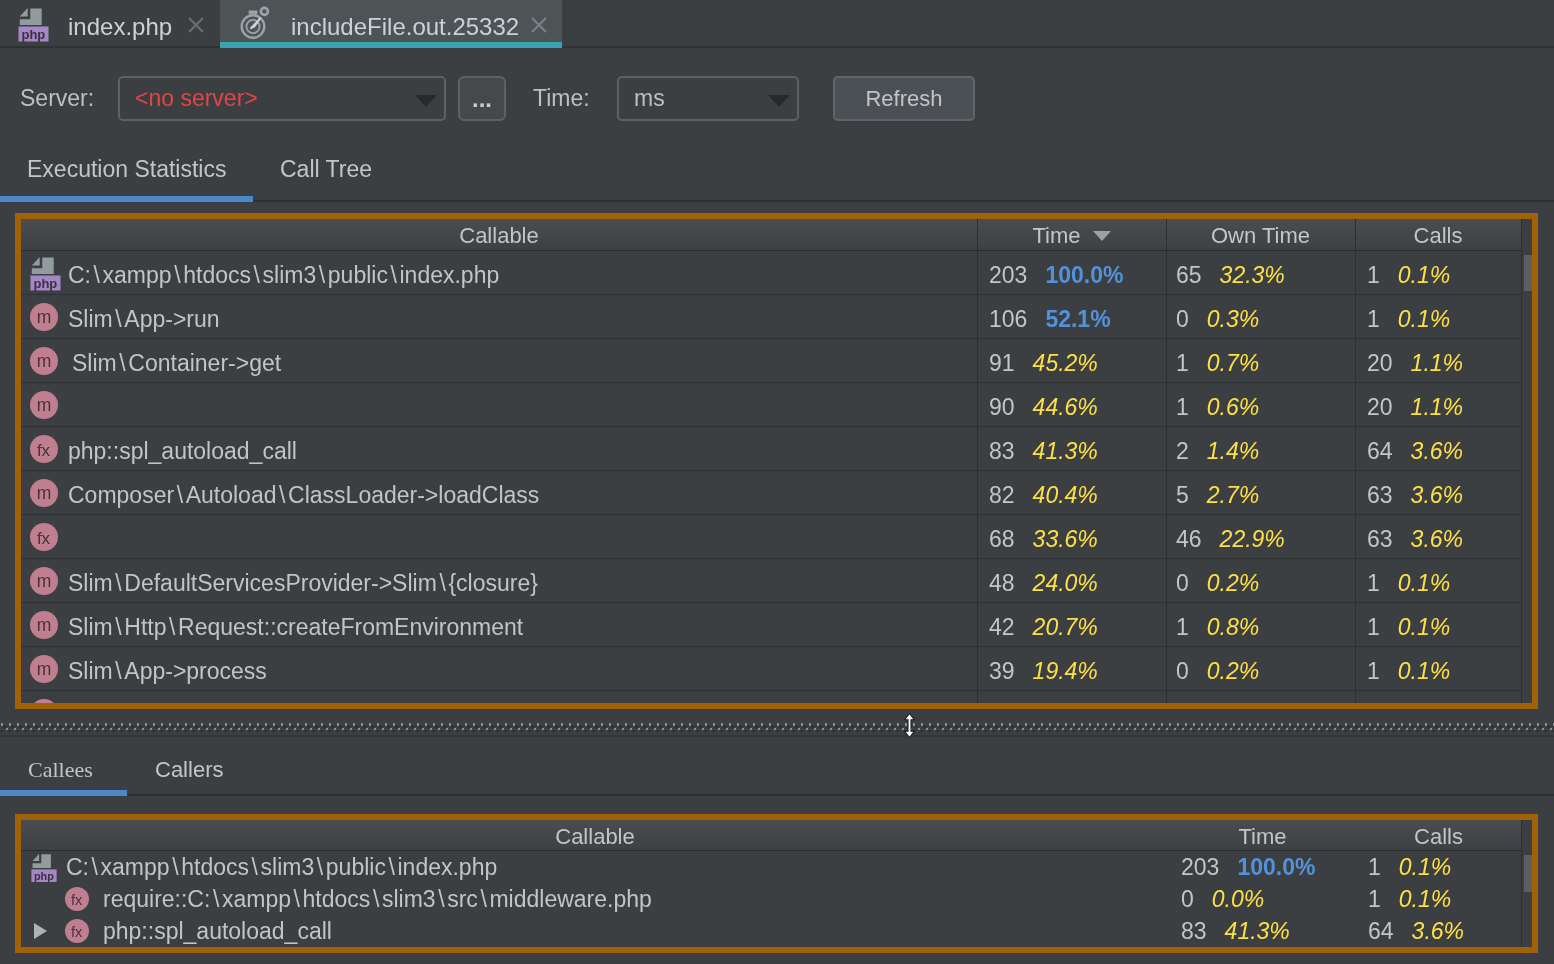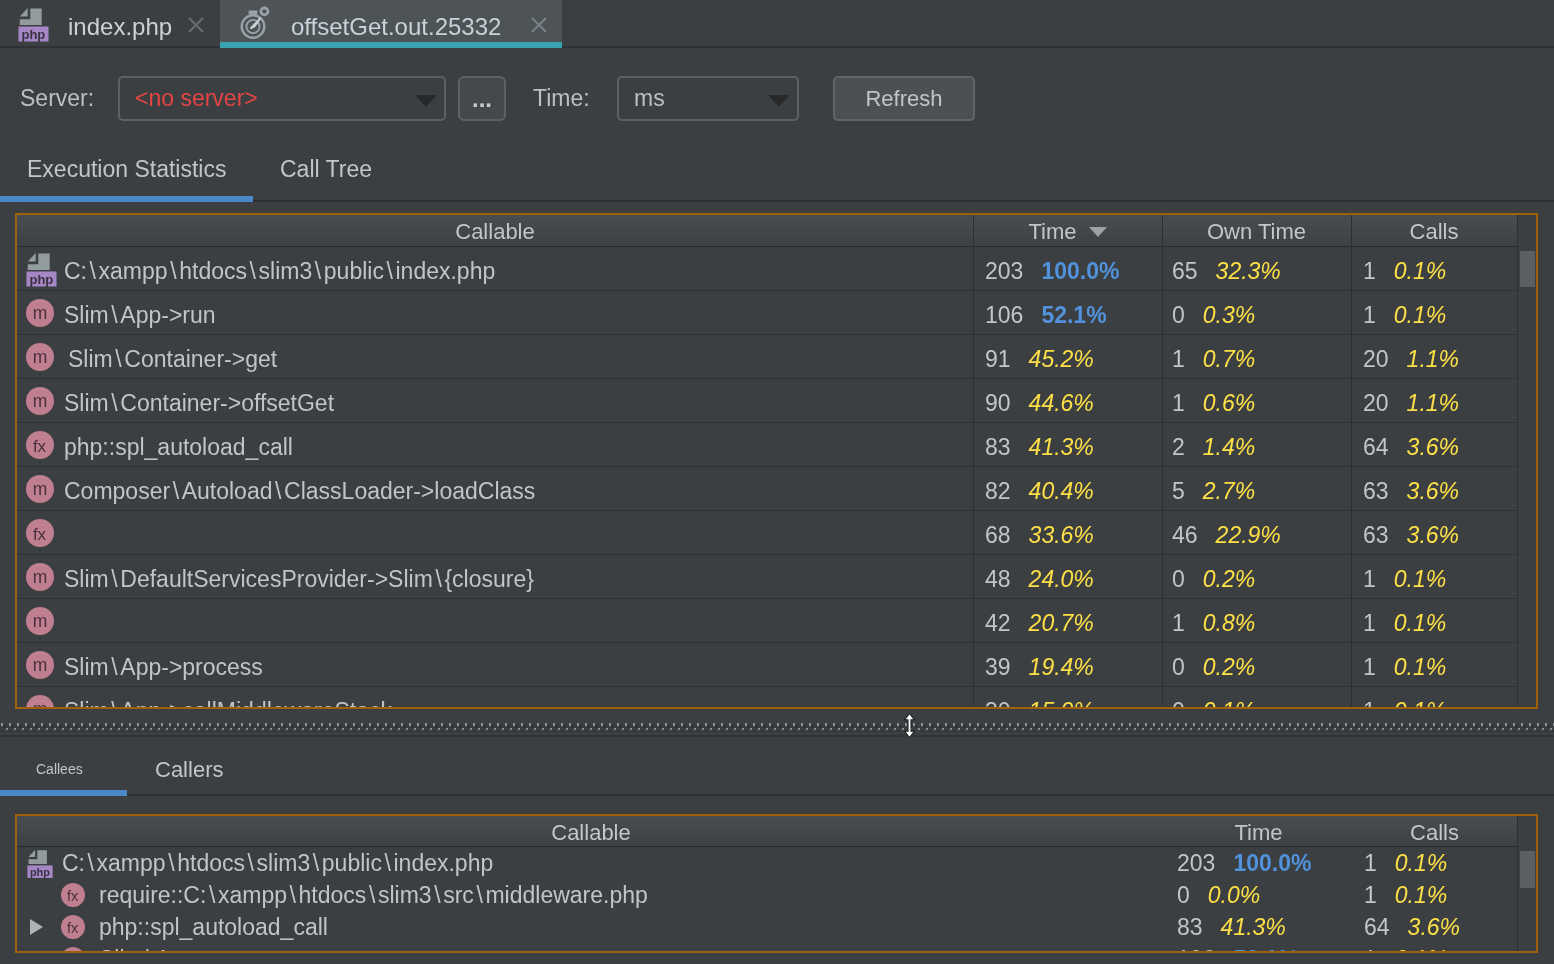--- a/index.html
+++ b/index.html
@@ -24,21 +24,21 @@
 #combo2{left:617px;top:76px;width:182px;}
 #refresh{left:833px;top:76px;width:142px;height:45px;background:#4b5054;border:2px solid #616569;border-radius:5px;box-sizing:border-box;
  color:#c2c4c6;font-size:22px;text-align:center;line-height:41px;}
 
 .vtab{font-size:23px;color:#c3c5c7;}
 #vline{left:0;top:200px;width:1554px;height:2px;background:#2d2f31;}
 #vblue{left:0;top:196px;width:253px;height:6px;background:#4a88c8;}
 #cline{left:0;top:794px;width:1554px;height:2px;background:#2d2f31;}
 #cblue{left:0;top:790px;width:127px;height:6px;background:#4a88c8;}
 
-.tbl{background:#3c3f41;border:2px solid #a16207;box-sizing:border-box;overflow:hidden;padding-left:20px;}
+.tbl{background:#3c3f41;border:6px solid #a16207;box-sizing:border-box;overflow:hidden;padding-left:20px;}
 #tbl1{left:15px;top:213px;width:1523px;height:496px;}
 #tbl2{left:15px;top:814px;width:1523px;height:139px;}
 .thead{position:absolute;left:0;width:1500px;background:linear-gradient(#4a4d4f,#3e4143);border-bottom:1px solid #292c2e;box-sizing:border-box;}
 .thead .hcell{position:absolute;top:0;height:100%;display:flex;align-items:center;justify-content:center;
  font-size:22px;color:#c3c5c7;padding-top:3px;box-sizing:border-box;}
 .vsep{position:absolute;top:0;width:1px;background:#2d3032;}
 .trow{position:absolute;left:0;width:1500px;height:44px;border-bottom:1px solid #2e3133;box-sizing:border-box;}
 .cellname{position:absolute;left:0;top:0;height:43px;display:flex;align-items:center;padding-top:5px;box-sizing:border-box;}
 .cellnum{position:absolute;top:0;height:43px;display:flex;align-items:center;font-size:23px;padding-top:5px;box-sizing:border-box;}
 .num{color:#c3c5c7;}
@@ -78,21 +78,21 @@
 <div class="abs" style="left:238px;top:4px;"><svg width="36" height="38" viewBox="0 0 36 38">
 <g fill="none" stroke="#9aa3aa">
 <circle cx="15" cy="22.5" r="11.3" stroke-width="2.4"></circle>
 <circle cx="15" cy="22.5" r="6.6" stroke-width="1.9"></circle>
 <path d="M10.6 8.2 L19.4 8.2" stroke-width="3.4"></path>
 <path d="M12.6 9.9 L12.6 12.3 M17.4 9.9 L17.4 12.3" stroke-width="2.6"></path>
 </g>
 <circle cx="26.4" cy="7.4" r="3.5" fill="none" stroke="#9aa3aa" stroke-width="2.7"></circle>
 <path d="M13 24.1 L16.4 22.3 L22.2 14.2 L20.8 16.2 Z" fill="#ced5d9" stroke="#ced5d9" stroke-width="2" stroke-linejoin="round" stroke-linecap="round"></path>
 </svg></div>
-<div class="abs" style="left:291px;top:0;height:53px;line-height:53px;font-size:24px;color:#c9d2da;">offsetGet.out.25332</div>
+<div class="abs" style="left:291px;top:0;height:53px;line-height:53px;font-size:24px;color:#c9d2da;">includeFile.out.25332</div>
 <div class="abs" style="left:530px;top:16px;"><svg width="18" height="18" viewBox="0 0 18 18">
 <path d="M2 2 L16 16 M16 2 L2 16" stroke="#788089" stroke-width="2.2" fill="none"></path>
 </svg></div>
 </div>
 <div class="abs tblabel" id="srv">Server:</div>
 <div class="abs combo" id="combo1">
     <div class="val" style="color:#e54444;">&lt;no server&gt;</div>
     <div class="carrow" style="left:295px;"></div>
   </div>
 <div class="abs" id="dots">...</div>
@@ -181,21 +181,20 @@
         <span class="num">20</span>
         <span class="pct">1.1%</span>
       </div>
 </div>
 <div class="trow" style="top:164px;">
 <div class="cellname" style="left:0;width:956px;">
         <span style="margin-left:9px;"><svg class="" width="28" height="28" viewBox="0 0 28 28">
 <circle cx="14" cy="14" r="14" fill="#c07f90"></circle>
 <text x="14" y="20.3" text-anchor="middle" font-family="Liberation Sans, sans-serif" font-size="17.5" fill="#46313c">m</text>
 </svg></span>
-        <span class="rowtxt" style="margin-left:10px;">Slim<span class="bs">\</span>Container-&gt;offsetGet</span>
       </div>
 <div class="cellnum" style="left:968px;">
         <span class="num">90</span>
         <span class="pct">44.6%</span>
       </div>
 <div class="cellnum" style="left:1155px;">
         <span class="num">1</span>
         <span class="pct">0.6%</span>
       </div>
 <div class="cellnum" style="left:1346px;">
@@ -285,20 +284,21 @@
         <span class="num">1</span>
         <span class="pct">0.1%</span>
       </div>
 </div>
 <div class="trow" style="top:384px;">
 <div class="cellname" style="left:0;width:956px;">
         <span style="margin-left:9px;"><svg class="" width="28" height="28" viewBox="0 0 28 28">
 <circle cx="14" cy="14" r="14" fill="#c07f90"></circle>
 <text x="14" y="20.3" text-anchor="middle" font-family="Liberation Sans, sans-serif" font-size="17.5" fill="#46313c">m</text>
 </svg></span>
+        <span class="rowtxt" style="margin-left:10px;">Slim<span class="bs">\</span>Http<span class="bs">\</span>Request::createFromEnvironment</span>
       </div>
 <div class="cellnum" style="left:968px;">
         <span class="num">42</span>
         <span class="pct">20.7%</span>
       </div>
 <div class="cellnum" style="left:1155px;">
         <span class="num">1</span>
         <span class="pct">0.8%</span>
       </div>
 <div class="cellnum" style="left:1346px;">
@@ -348,21 +348,21 @@
         <span class="pct">0.1%</span>
       </div>
 </div>
 <div class="sbthumb" style="left:1503px;top:36px;width:15px;height:36px;"></div>
 </div>
 <div class="abs" id="split"></div>
 <div class="abs" style="left:0;top:735px;width:1554px;height:2px;background:#333638;"></div>
 <div class="abs" style="left:903px;top:713px;"><svg width="13" height="25" viewBox="0 0 13 25">
 <path d="M6.5 0.5 L11.3 6.7 L8 6.7 L8 18.3 L11.3 18.3 L6.5 24.5 L1.7 18.3 L5 18.3 L5 6.7 L1.7 6.7 Z" fill="#fcfdfd" stroke="#1c1e20" stroke-width="1.1"></path>
 </svg></div>
-<div class="abs vtab" style="left:36px;top:742px;height:55px;line-height:55px;font-size:14px;">Callees</div>
+<div class="abs vtab" style="left:28px;top:742px;height:55px;line-height:55px;font-size:22px;font-family:Liberation Serif, serif;">Callees</div>
 <div class="abs vtab" style="left:155px;top:742px;height:55px;line-height:55px;font-size:22px;">Callers</div>
 <div class="abs" id="cline"></div>
 <div class="abs" id="cblue"></div>
 <div class="abs tbl" id="tbl2">
 <div class="thead" style="top:0;height:31px;">
 <div class="hcell" style="left:0;width:1148px;">Callable</div>
 <div class="hcell" style="left:1148px;width:187px;">Time</div>
 <div class="hcell" style="left:1335px;width:165px;">Calls</div>
 </div>
 <div class="trow2" style="top:31px;">

